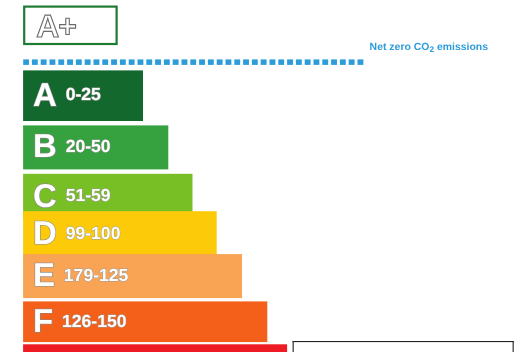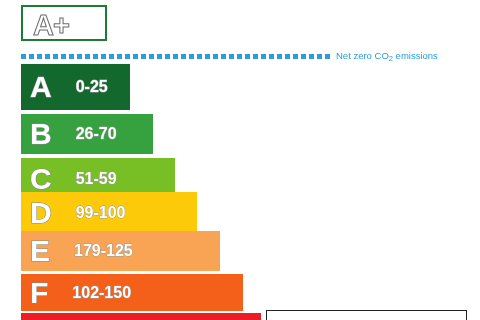--- a/index.html
+++ b/index.html
@@ -55,23 +55,23 @@
     top: 54px;
     width: 310px;
     height: 5px;
     background-image: linear-gradient(to right, #2d9cdb 0 5px, rgba(0,0,0,0) 5px 8px);
     background-size: 8px 5px;
     background-repeat: repeat-x;
   }
   .netzero-label {
     position: absolute;
     left: 336px;
-    top: 49px;
+    top: 36px;
     font-size: 9.5px;
-    font-weight: normal;
+    font-weight: bold;
     color: #2d9cdb;
     white-space: nowrap;
     line-height: 13px;
   }
   .netzero-label sub {
     font-size: 7.5px;
     vertical-align: baseline;
     position: relative;
     top: 2px;
   }
@@ -93,21 +93,21 @@
   .bar-letter {
     font-size: 30px;
     font-weight: bold;
     line-height: 30px;
     color: #ffffff;
     -webkit-text-stroke: 1.1px #8a8a8a;
     paint-order: stroke fill;
     white-space: nowrap;
   }
   .bar-range {
-    margin-left: 24px;
+    margin-left: 8px;
     font-size: 16px;
     font-weight: bold;
     line-height: 16px;
     color: #ffffff;
     -webkit-text-stroke: 0.9px #9a9a9a;
     paint-order: stroke fill;
     white-space: nowrap;
   }
 
   
@@ -157,36 +157,36 @@
   <div class="netzero-line"></div>
   <div class="netzero-label"><span>Net zero CO</span><sub>2</sub><span> emissions</span></div>
 
   <div class="bars">
       <div class="bar" style="background: rgb(19, 104, 46); width: 109px; top: 64px; height: 46px;">
         <span class="bar-letter">A</span>
         <span class="bar-range">0-25</span>
       </div>
       <div class="bar" style="background: rgb(53, 161, 63); width: 132px; top: 114px; height: 40px;">
         <span class="bar-letter">B</span>
-        <span class="bar-range">26-70</span>
+        <span class="bar-range">20-50</span>
       </div>
       <div class="bar" style="background: rgb(120, 191, 38); width: 154px; top: 158px; height: 41px;">
         <span class="bar-letter">C</span>
         <span class="bar-range">51-59</span>
       </div>
       <div class="bar" style="background: rgb(253, 202, 9); width: 176px; top: 192px; height: 41px;">
         <span class="bar-letter">D</span>
         <span class="bar-range">99-100</span>
       </div>
       <div class="bar" style="background: rgb(249, 164, 85); width: 199px; top: 231px; height: 40px;">
         <span class="bar-letter">E</span>
         <span class="bar-range">179-125</span>
       </div>
       <div class="bar" style="background: rgb(244, 96, 26); width: 222px; top: 274px; height: 37px;">
         <span class="bar-letter">F</span>
-        <span class="bar-range">102-150</span>
+        <span class="bar-range">126-150</span>
       </div>
       <div class="bar bar-clipped" style="background: rgb(237, 28, 36); width: 240px; top: 313px; height: 7px;"></div>
     </div>
 
   <div class="side-panel"></div>
 
 </div>
 
 </body></html>

